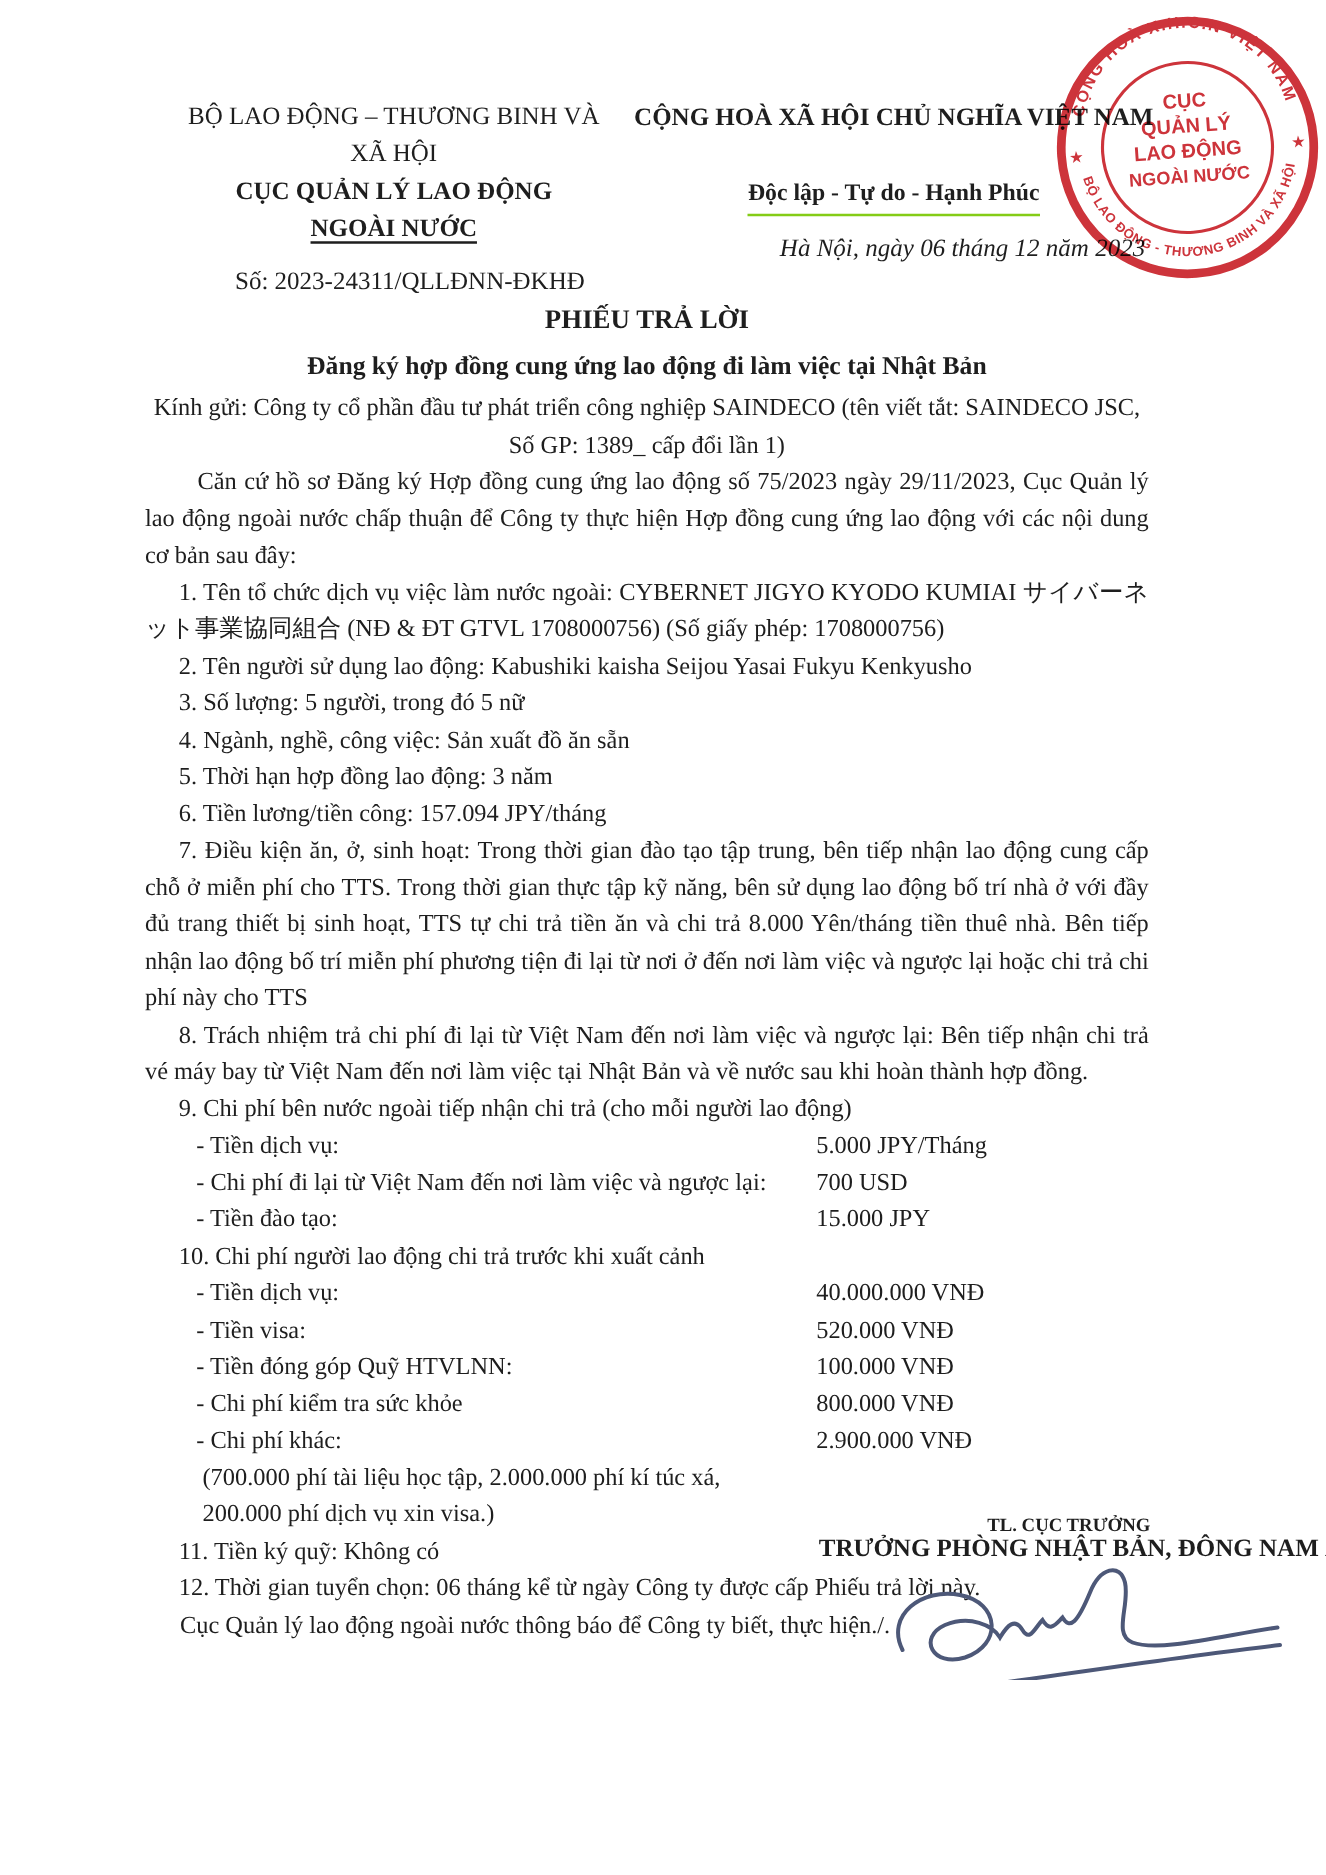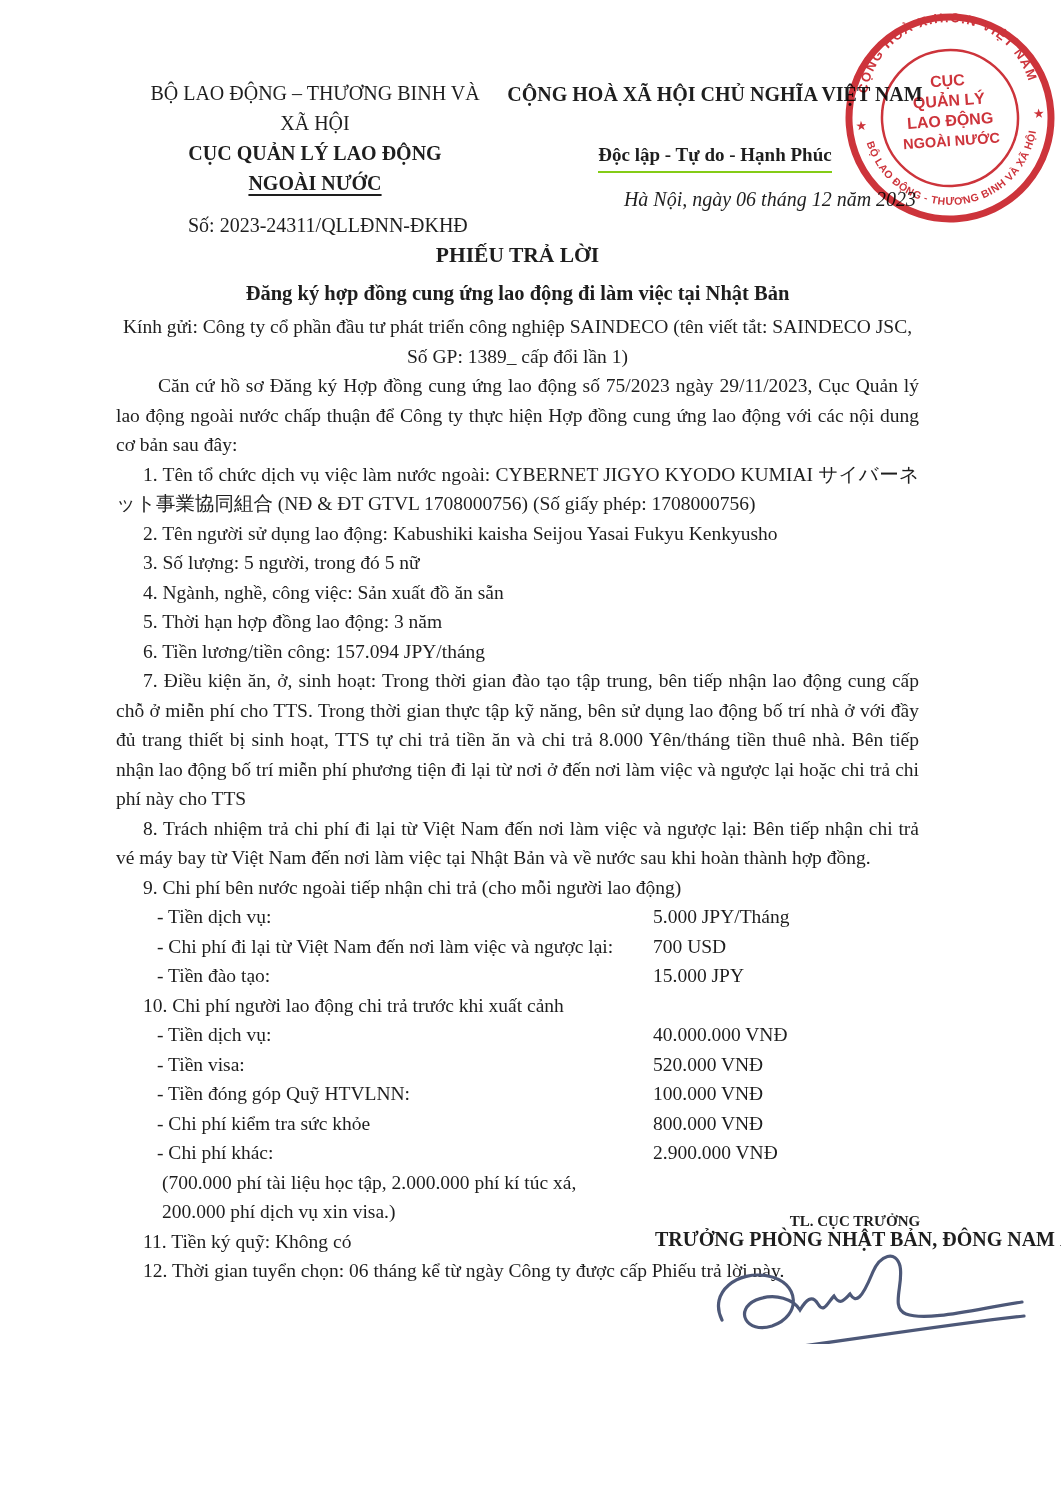--- a/index.html
+++ b/index.html
@@ -167,20 +167,21 @@
     <div class="fee-row">
       <div class="fee-label">- Chi phí khác:</div>
       <div class="fee-value">2.900.000 VNĐ</div>
     </div>
 
     <div class="note">(700.000 phí tài liệu học tập, 2.000.000 phí kí túc xá,</div>
     <div class="note">200.000 phí dịch vụ xin visa.)</div>
 
     <div class="item">11. Tiền ký quỹ: Không có</div>
     <div class="item">12. Thời gian tuyển chọn: 06 tháng kể từ ngày Công ty được cấp Phiếu trả lời này.</div>
+    <div class="closing">Cục Quản lý lao động ngoài nước thông báo để Công ty biết, thực hiện./.</div>
   </div>
 
   <div class="sig-block">
     <div class="sig-title1">TL. CỤC TRƯỞNG</div>
     <div class="sig-title2">TRƯỞNG PHÒNG NHẬT BẢN, ĐÔNG NAM Á</div>
     <svg class="sig-svg" width="370" height="118" viewBox="0 0 370 118">
       <path d="M 52,70 C 38,42 68,20 98,26 C 130,32 132,66 102,76 C 76,84 64,60 86,50 C 106,42 124,50 130,60 C 136,50 142,44 148,54 C 154,64 158,52 164,46 C 170,56 174,50 180,44 C 186,54 192,48 202,24 C 210,4 226,0 230,16 C 234,34 220,58 236,64 C 258,72 310,58 352,52" fill="none" stroke="#4d5878" stroke-width="3.2" stroke-linecap="round"></path>
       <path d="M 14,110 C 96,104 246,78 354,66" fill="none" stroke="#4d5878" stroke-width="3.2" stroke-linecap="round"></path>
     </svg>
     <div class="sig-name">Nguyễn Thị Tuyết Nhung</div>

